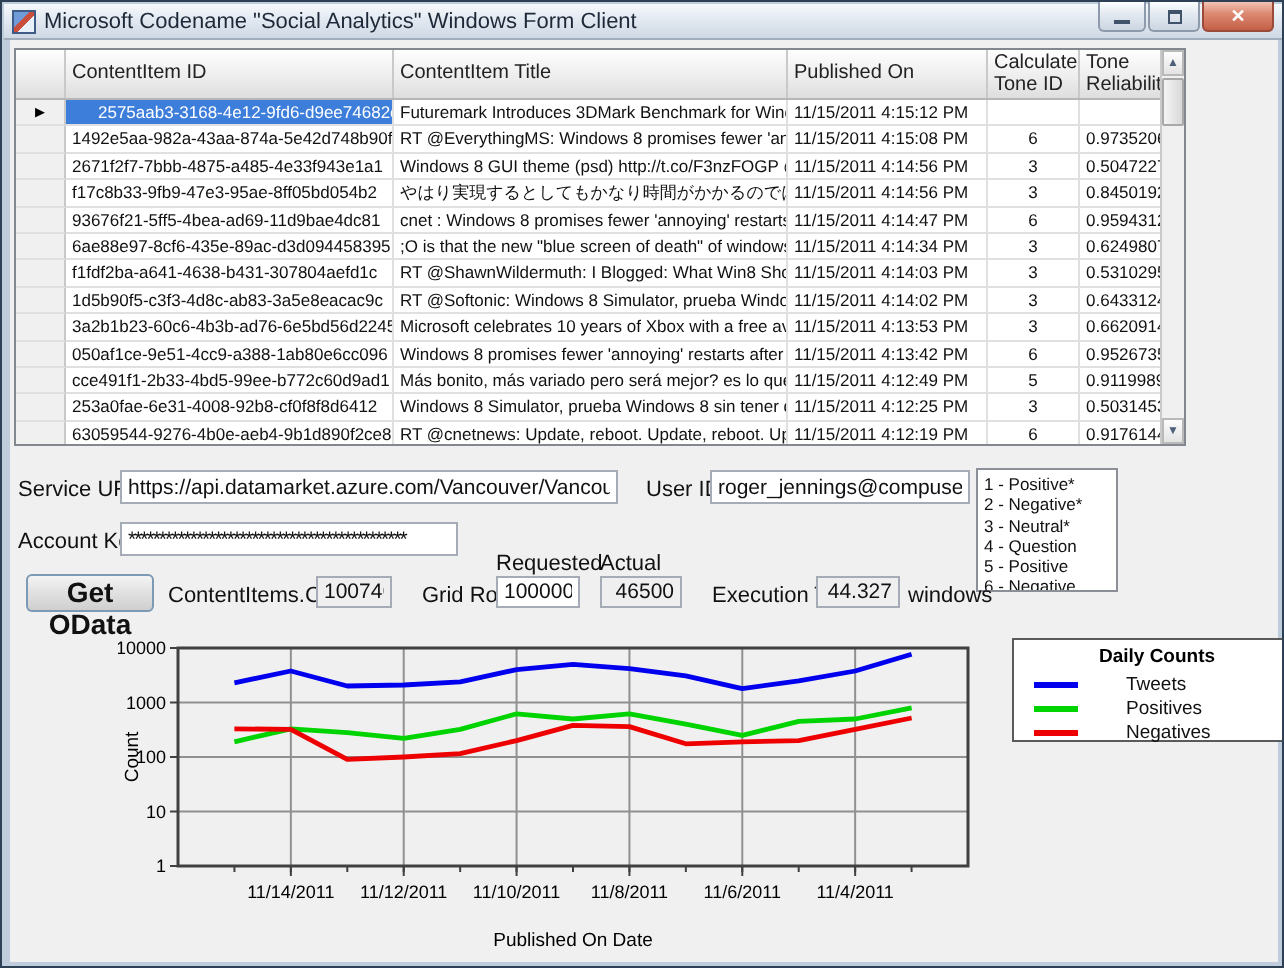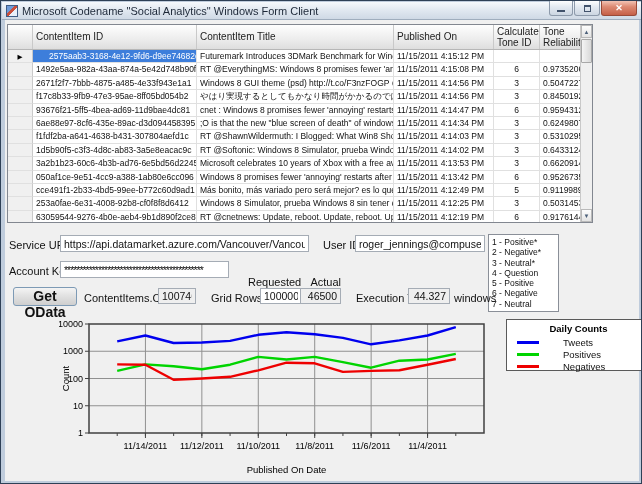--- a/index.html
+++ b/index.html
@@ -56,21 +56,21 @@
   
   .lbl { position:absolute; font-size:11px; color:#111; white-space:nowrap; }
   .tb { position:absolute; font-size:10.5px; color:#111; background:#fff;
         border:1px solid #a5acb5; padding:0 3px; font-family:"Liberation Sans",sans-serif; }
   .tb.ro { background:#efefef; }
   .tb.num { text-align:right; }
   .btn-get { position:absolute; left:12px; top:286px; width:64px; height:19px;
              font-size:14px; font-weight:bold; color:#111;
              background:linear-gradient(#f4f4f4,#e2e2e2 45%,#cfcfcf); border:1px solid #7d9ab5;
              border-radius:3px; font-family:"Liberation Sans",sans-serif; }
-  .tonebox { position:absolute; left:487px; top:233px; width:71px; height:78px; background:#fff;
+  .tonebox { position:absolute; left:487px; top:233px; width:71px; height:62px; background:#fff;
              border:1px solid #8a8f98; padding:2px 0 0 3px; overflow:hidden; }
   .tone-item { font-size:8.5px; line-height:10.3px; color:#111; white-space:nowrap; }
 
   
   .chart-svg { position:absolute; left:58px; top:312px; }
   .chart-svg text { font-family:"Liberation Sans", sans-serif; fill:#000; }
   .legend { position:absolute; left:505px; top:318px; width:145px; height:52px; background:#fff;
             border:1px solid #5a5a5a; padding:3px 0 4px 10px; }
   .legend-title { font-size:9.5px; font-weight:bold; text-align:center; margin:0 10px 2px 0; }
   .legend-item { display:flex; align-items:center; height:12px;gap:18px; }
@@ -235,27 +235,27 @@
       <div class="tone-item">4 - Question</div>
       <div class="tone-item">5 - Positive</div>
       <div class="tone-item">6 - Negative</div>
       <div class="tone-item">7 - Neutral</div>
     </div>
 
   <div class="lbl" style="left:8px; top:264px;">Account Key:</div>
   <input class="tb" style="left: 59px; top: 260px; width: 169px; height: 17px; letter-spacing: -1px;" value="*********************************************">
 
   <div class="lbl" style="left:247px; top:275px; width:42px; text-align:center;">Requested</div>
-  <div class="lbl" style="left:299px; top:275px; width:41px; text-align:right;">Actual</div>
+  <div class="lbl" style="left:299px; top:275px; width:41px; text-align:left;">Actual</div>
 
   <button class="btn-get">Get OData</button>
   <div class="lbl" style="left:83px; top:291px;">ContentItems.Count():</div>
   <input class="tb ro num" style="left: 157px; top: 287px; width: 38px; height: 16px;" readonly="" value="100746">
   <div class="lbl" style="left:210px; top:291px;">Grid Rows:</div>
-  <input class="tb num" style="left: 247px; top: 287px; width: 42px; height: 16px; margin-left: 12px;" value="100000">
+  <input class="tb num" style="left: 247px; top: 287px; width: 42px; height: 16px;" value="100000">
   <input class="tb ro num" style="left: 299px; top: 287px; width: 41px; height: 16px;" readonly="" value="46500">
   <div class="lbl" style="left:355px; top:291px;">Execution Time:</div>
   <input class="tb ro num" style="left: 407px; top: 287px; width: 42px; height: 16px;" readonly="" value="44.327">
   <div class="lbl" style="left:453px; top:291px;">windows</div>
 
   <svg class="chart-svg" width="432" height="165" viewBox="0 0 432 165">
       <line x1="86.42857142857143" y1="11" x2="86.42857142857143" y2="120" stroke="#909090" stroke-width="1"></line>
       <line x1="142.85714285714286" y1="11" x2="142.85714285714286" y2="120" stroke="#909090" stroke-width="1"></line>
       <line x1="199.28571428571428" y1="11" x2="199.28571428571428" y2="120" stroke="#909090" stroke-width="1"></line>
       <line x1="255.71428571428572" y1="11" x2="255.71428571428572" y2="120" stroke="#909090" stroke-width="1"></line>

